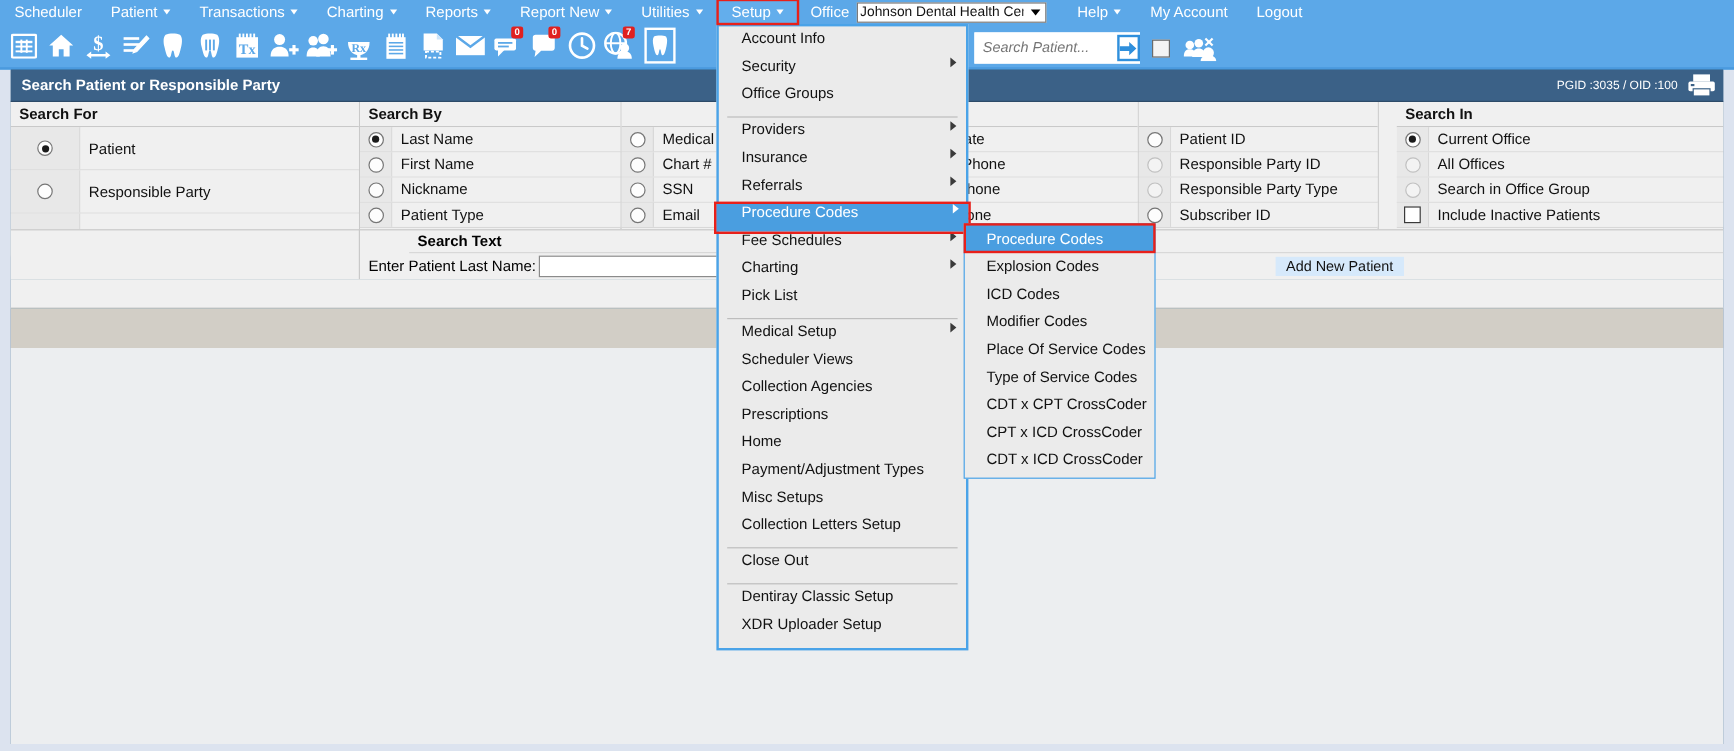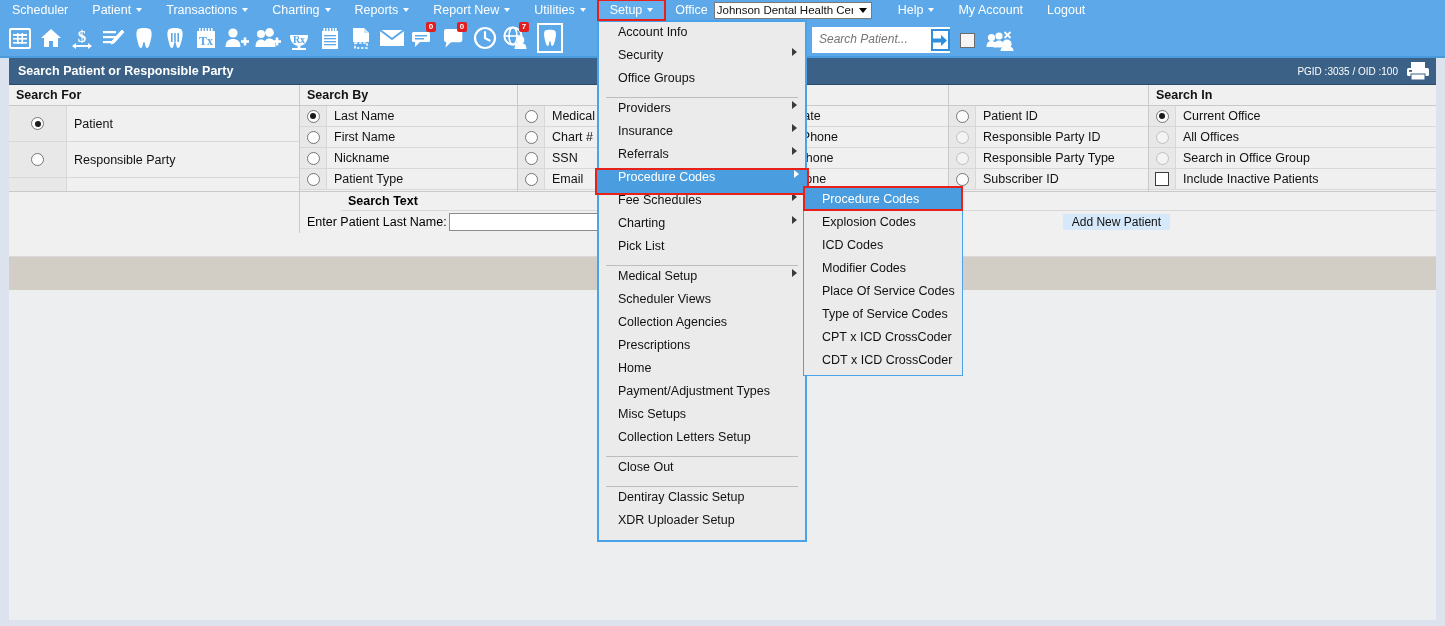--- a/index.html
+++ b/index.html
@@ -171,21 +171,21 @@
   .chkbox {
     width: 14px; height: 14px; background: #ffffff; border: 1.5px solid #3a3a3a;
   }
 
   
   .c-searchfor { width: 291px; }
   .c-by1 { width: 218px; }
   .c-by2 { width: 213px; }
   .c-by3 { width: 218px; }
   .c-by4 { width: 200px; }
-  .c-searchin { width: 287px; flex: 1; }
+  .c-searchin { width: 287px; flex: 1; margin-left: 15px; }
 
   
   .stext-band {
     position: absolute; left: 291px; top: 191px; width: 1136px; height: 42px;
     display: flex; flex-direction: column;
     background: #f0f0f0;
     border-top: 1px solid #c9c9c9;
   }
   .stext-head {
     height: 19px; line-height: 19px; font-weight: bold; font-size: 12.5px;
@@ -801,20 +801,23 @@
     <div class="sm-item">
         <span>Modifier Codes</span>
       </div>
     <div class="sm-item">
         <span>Place Of Service Codes</span>
       </div>
     <div class="sm-item">
         <span>Type of Service Codes</span>
       </div>
     <div class="sm-item">
+        <span>CDT x CPT CrossCoder</span>
+      </div>
+    <div class="sm-item">
         <span>CPT x ICD CrossCoder</span>
       </div>
     <div class="sm-item">
         <span>CDT x ICD CrossCoder</span>
       </div>
   </div>
 
 </div>
 
 </body></html>

